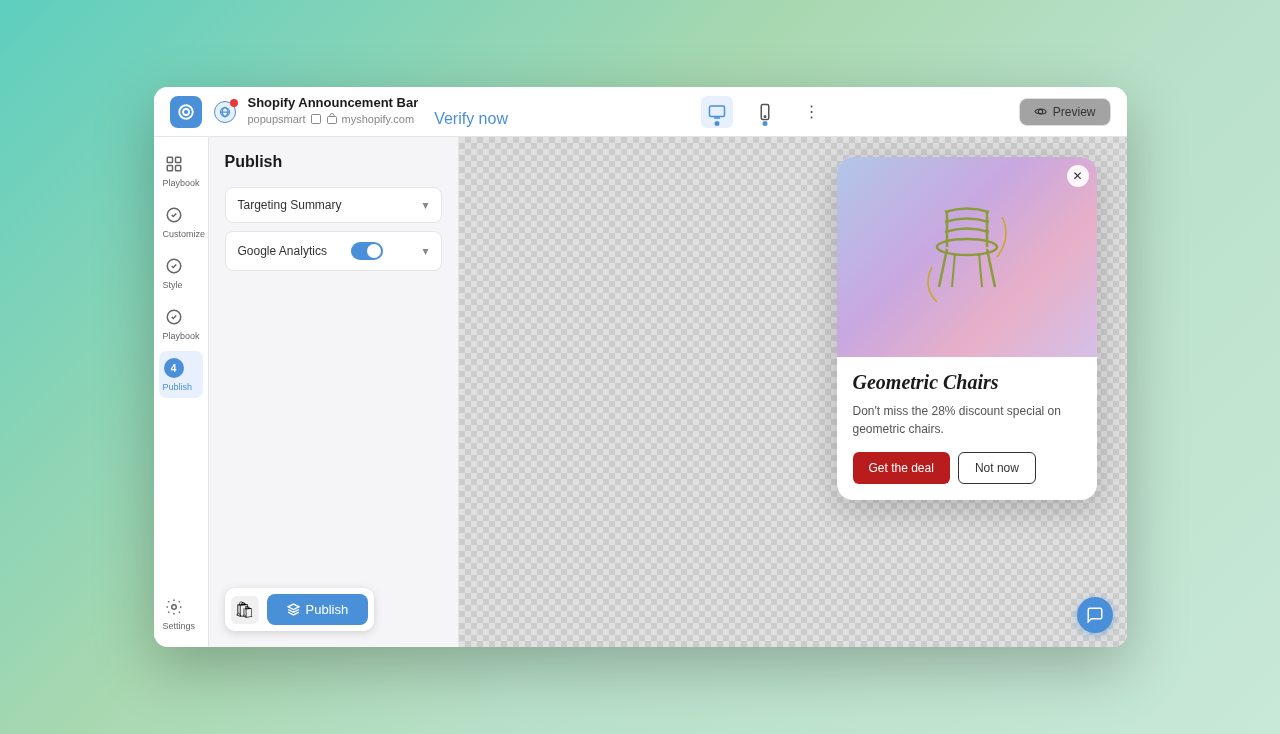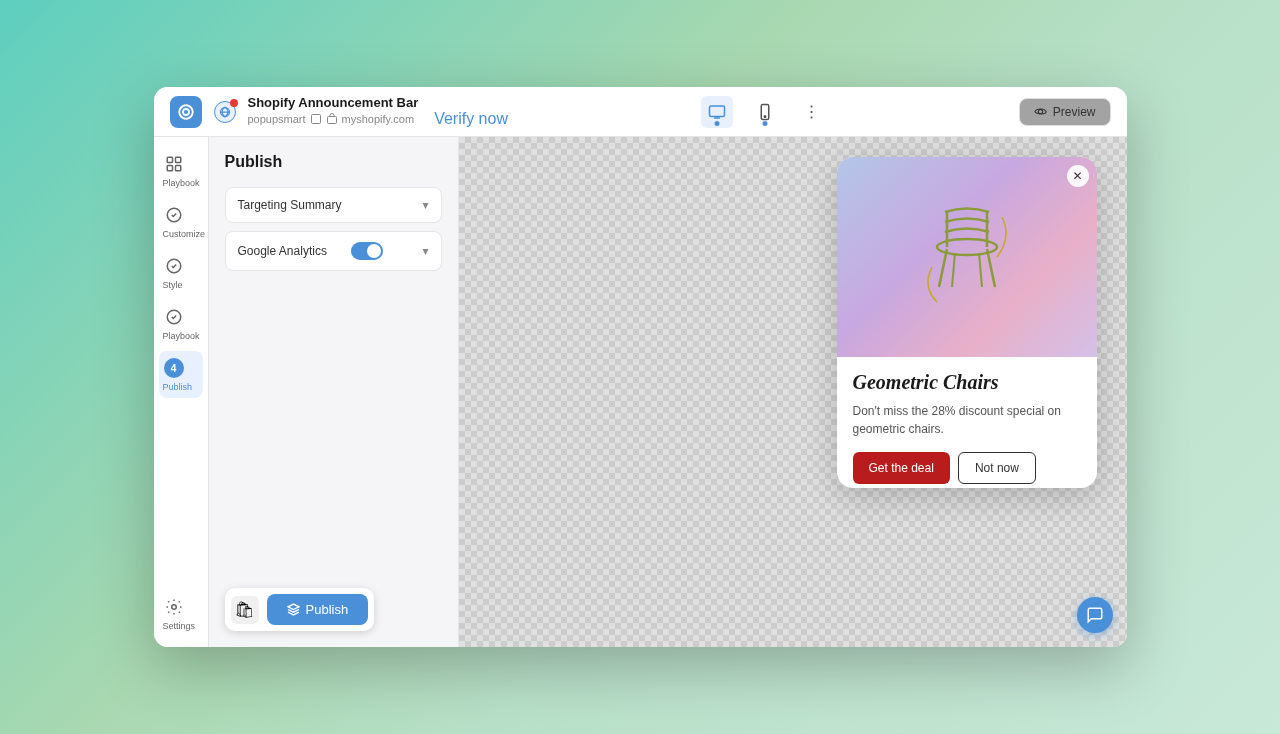--- a/index.html
+++ b/index.html
@@ -329,21 +329,21 @@
       justify-content: center;
       cursor: pointer;
       font-size: 12px;
       color: #333;
     }
     .chair-svg {
       width: 100px;
       height: 120px;
     }
     .popup-body {
-      padding: 14px 16px 4px;
+      padding: 14px 16px 16px;
     }
     .popup-title {
       font-size: 20px;
       font-weight: 700;
       color: #1a1a1a;
       font-style: italic;
       margin-bottom: 8px;
       font-family: Georgia, serif;
     }
     .popup-desc {

